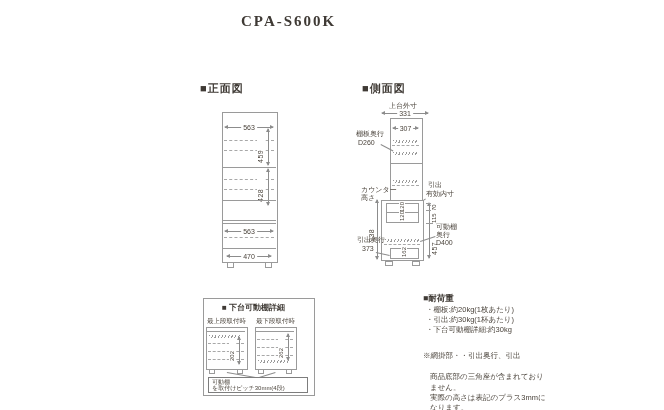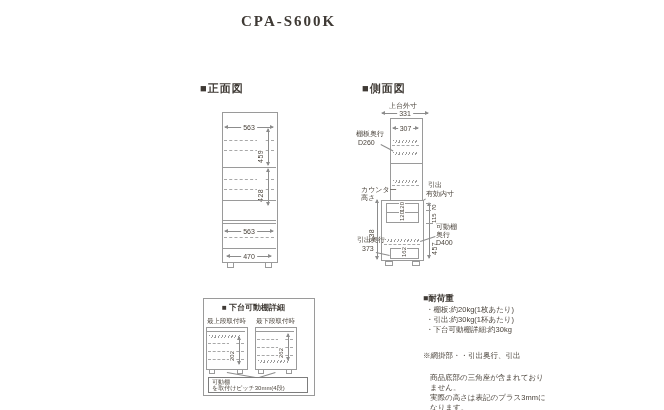--- a/index.html
+++ b/index.html
@@ -197,19 +197,19 @@
   </div>
 
   <div class="abs" style="left:423px; top:293px; width:220px; height:117px;">
     <div class="abs nhead" style="left:0; top:0;">■耐荷重</div>
     <div class="abs note" style="left:3px; top:12px;">・棚板:約20kg(1枚あたり)</div>
     <div class="abs note" style="left:3px; top:22px;">・引出:約30kg(1杯あたり)</div>
     <div class="abs note" style="left:3px; top:32px;">・下台可動棚詳細:約30kg</div>
 
     <div class="abs note" style="left:0; top:58px;">※網掛部・・引出奥行、引出</div>
 
-    <div class="abs note" style="left:7px; top:80px;">商品底部の三角座が含まれており</div>
+    <div class="abs note" style="left:7px; top:80px;font-family:Liberation Mono, monospace;">商品底部の三角座が含まれており</div>
     <div class="abs note" style="left:7px; top:90px;">ません。</div>
     <div class="abs note" style="left:7px; top:100px;">実際の高さは表記のプラス3mmに</div>
     <div class="abs note" style="left:7px; top:110px;">なります。</div>
   </div>
 
 </div>
 
 </body></html>

